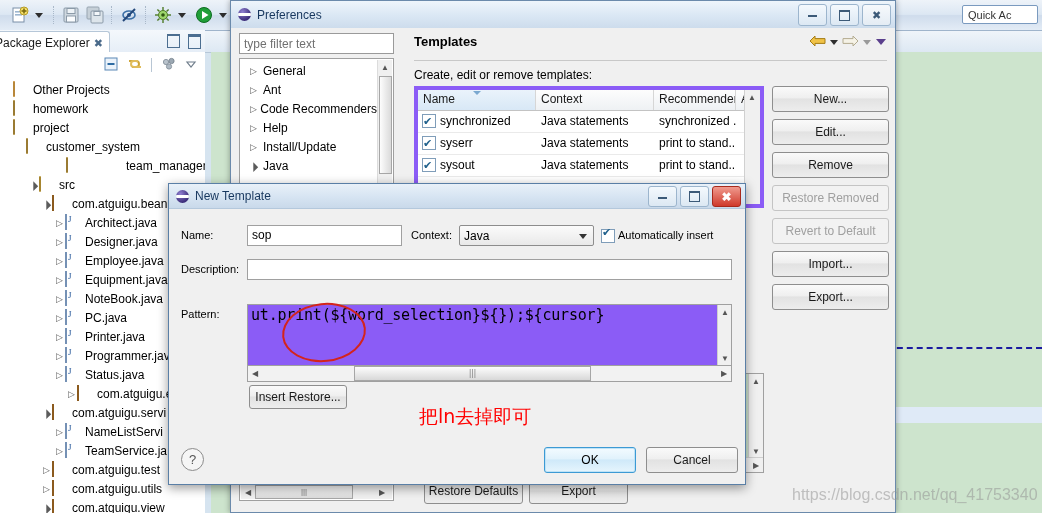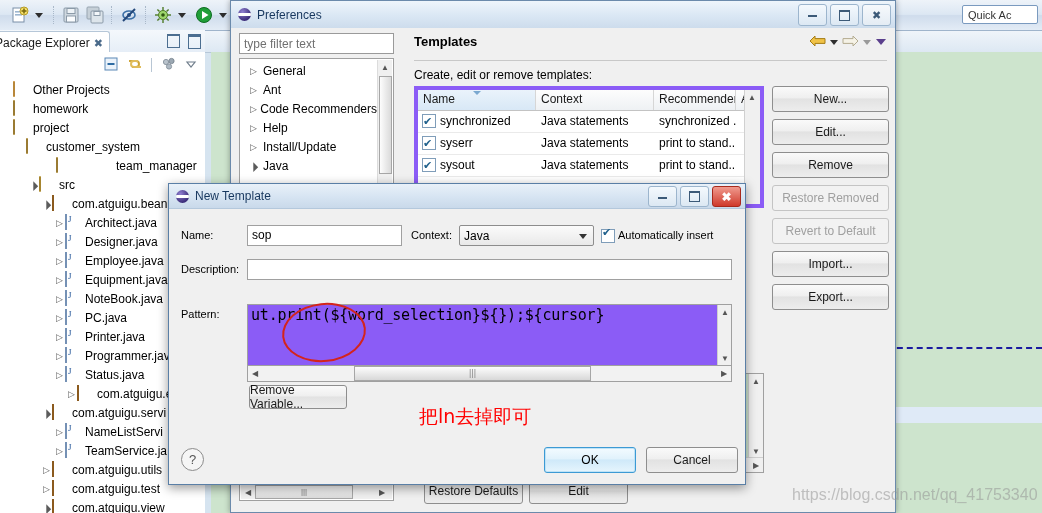--- a/index.html
+++ b/index.html
@@ -405,21 +405,21 @@
         <div class="trow" style="padding-left: 2px;">
           <span class="arrow blank"></span>
           <span class="ticon"><span class="ico-proj"></span></span>
           <span>project</span>
         </div>
         <div class="trow" style="padding-left: 15px;">
           <span class="arrow blank"></span>
           <span class="ticon"><span class="ico-proj"></span></span>
           <span>customer_system</span>
         </div>
-        <div class="trow" style="padding-left: 5px; gap: 40px;">
+        <div class="trow" style="padding-left: 15px; gap: 40px;">
           <span class="arrow blank"></span>
           <span class="ticon"><span class="ico-proj"></span></span>
           <span>team_manager</span>
         </div>
         <div class="trow" style="padding-left: 28px;">
           <span class="arrow expanded"></span>
           <span class="ticon"><span class="ico-src"></span></span>
           <span>src</span>
         </div>
         <div class="trow" style="padding-left: 41px;">
@@ -488,26 +488,26 @@
           <span>NameListServi</span>
         </div>
         <div class="trow" style="padding-left: 54px;">
           <span class="arrow collapsed"></span>
           <span class="ticon"><span class="ico-java"></span></span>
           <span>TeamService.ja</span>
         </div>
         <div class="trow" style="padding-left: 41px;">
           <span class="arrow collapsed"></span>
           <span class="ticon"><span class="ico-pkg"></span></span>
+          <span>com.atguigu.test</span>
+        </div>
+        <div class="trow" style="padding-left: 41px;">
+          <span class="arrow collapsed"></span>
+          <span class="ticon"><span class="ico-pkg"></span></span>
           <span>com.atguigu.utils</span>
-        </div>
-        <div class="trow" style="padding-left: 41px;">
-          <span class="arrow collapsed"></span>
-          <span class="ticon"><span class="ico-pkg"></span></span>
-          <span>com.atguigu.test</span>
         </div>
         <div class="trow" style="padding-left: 41px;">
           <span class="arrow expanded"></span>
           <span class="ticon"><span class="ico-pkg"></span></span>
           <span>com.atguigu.view</span>
         </div>
       </div>
   </div>
 
   <div class="prefs">
@@ -658,21 +658,21 @@
             <div class="sb-arrow">▲</div>
             <div class="sb-arrow" style="position:absolute;bottom:0;">▼</div>
           </div>
           <div class="pv-hscroll">
             <span class="sb-arrow" style="margin-left:auto;">▶</span>
           </div>
         </div>
 
         <div class="prefs-footer">
           <div class="fbtn" style="position:absolute; left:18px; bottom:8px; width:97px;">Restore Defaults</div>
-          <div class="fbtn" style="position:absolute; left:123px; bottom:8px; width:97px;">Edit</div>
+          <div class="fbtn" style="position:absolute; left:123px; bottom:8px; width:97px;">Export</div>
         </div>
       </div>
     </div>
   </div>
 
   <div class="newtpl">
     <div class="nt-title">
       <span class="eclipse-ball"></span>
       <span class="nt-title-text">New Template</span>
       <div class="nt-wbtns">
@@ -711,21 +711,21 @@
         </div>
       </div>
       <div class="pattern-hscroll">
         <span class="sb-arrow">◀</span>
         <span class="hthumb">|||</span>
         <span class="sb-arrow" style="margin-left:auto;">▶</span>
       </div>
 
       <div class="ellipse"></div>
 
-      <div class="insvar-btn">Remove Variable...</div>
+      <div class="insvar-btn">Insert Restore...</div>
 
       <div class="annot">把ln去掉即可</div>
 
       <div class="help-circ">?</div>
       <div class="ok-btn">OK</div>
       <div class="cancel-btn">Cancel</div>
     </div>
   </div>
 
   <div class="watermark">https://blog.csdn.net/qq_41753340</div>

